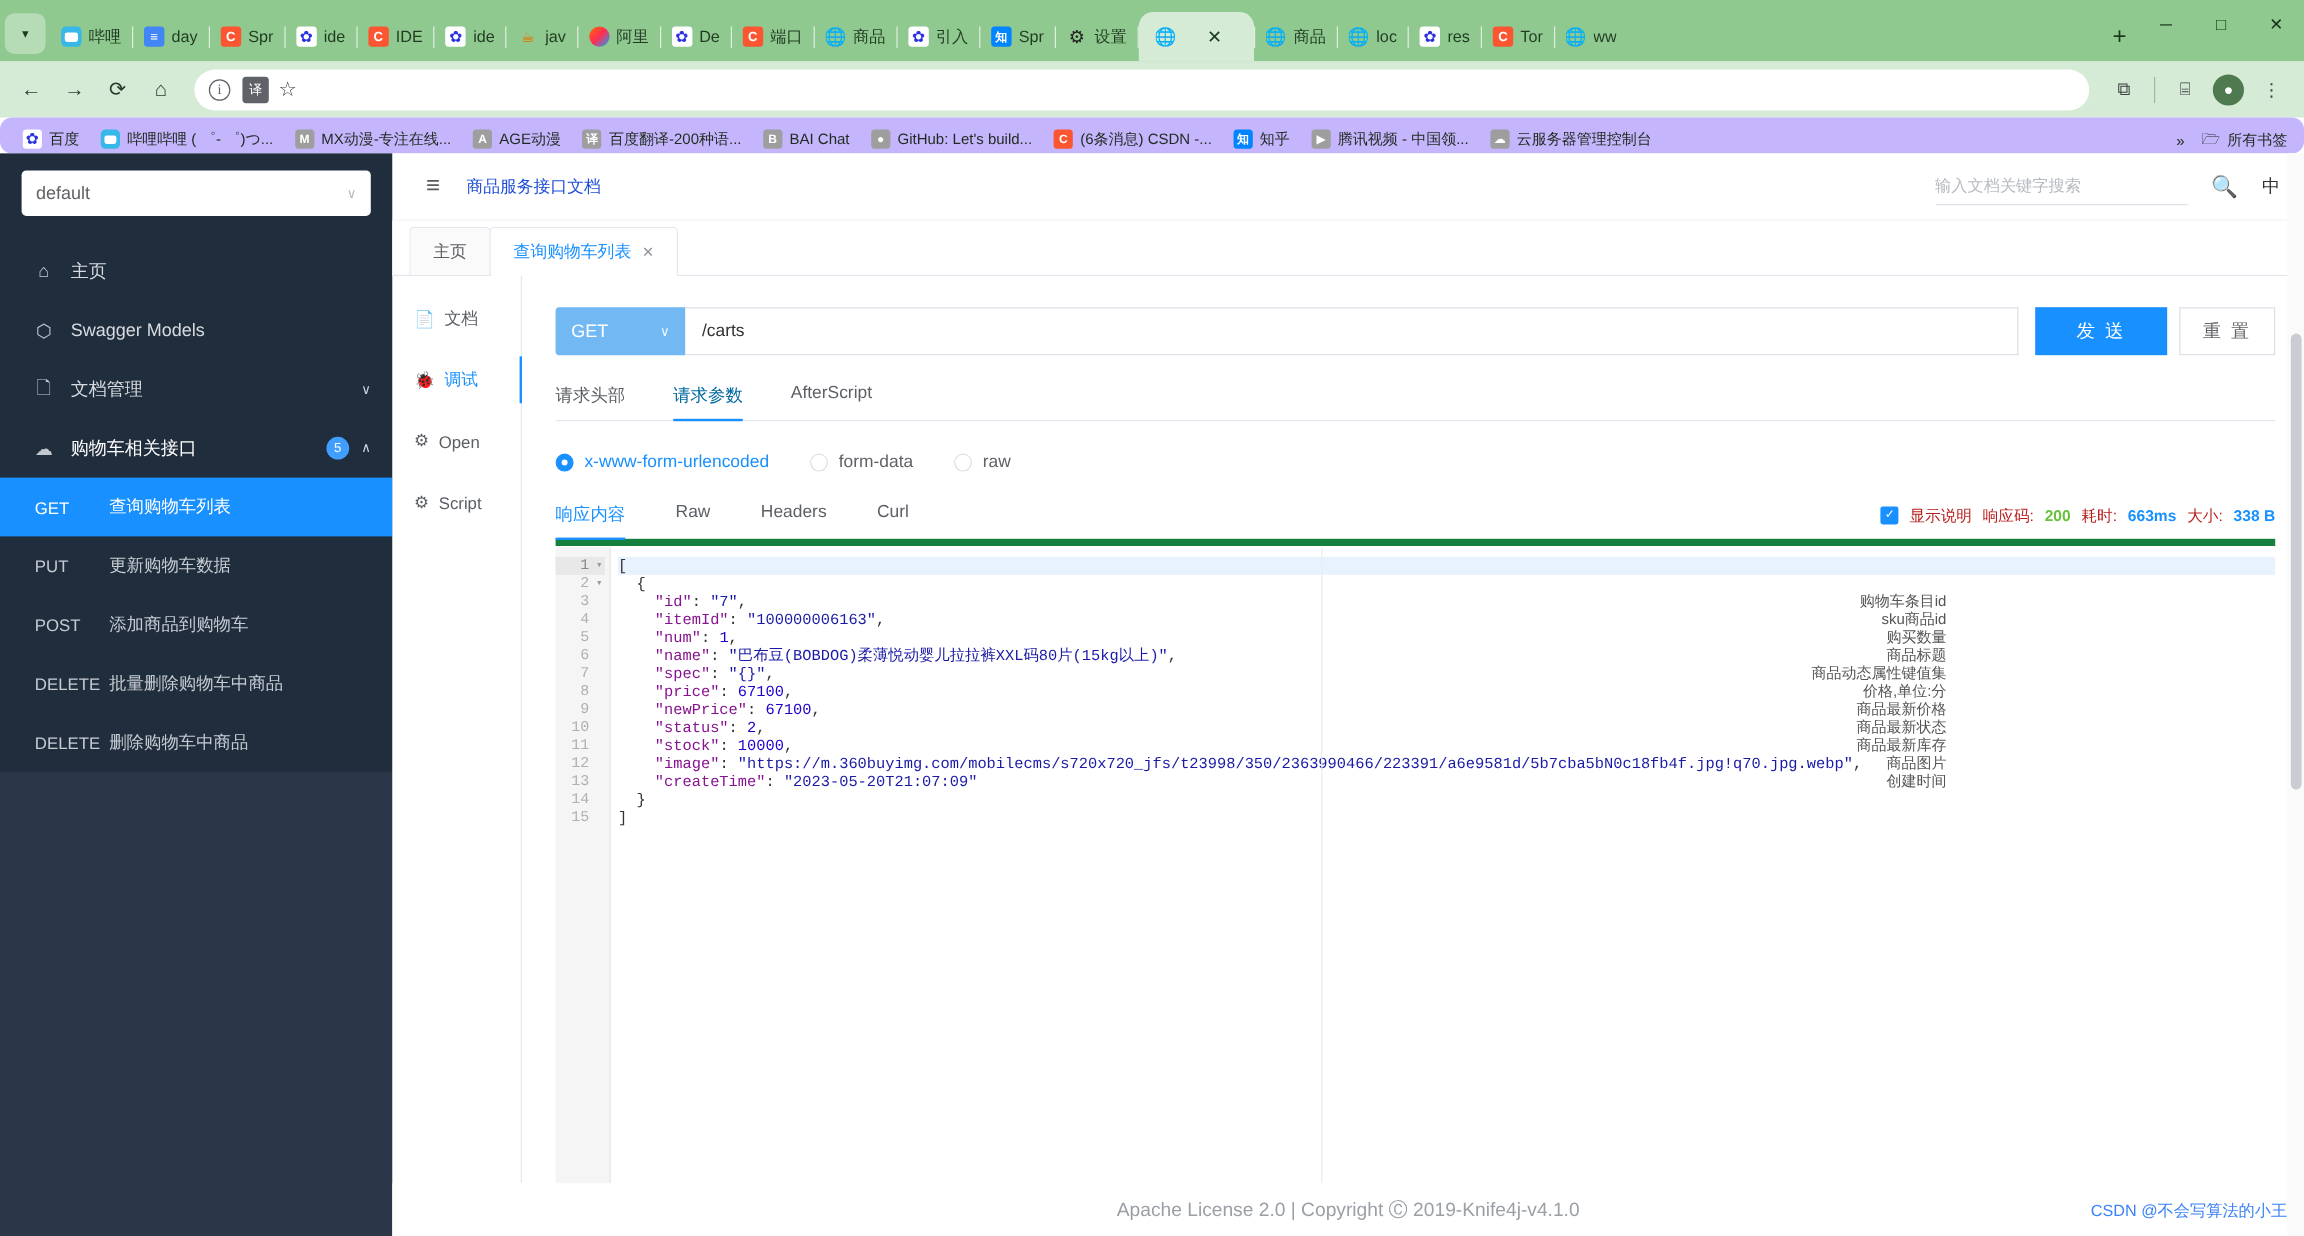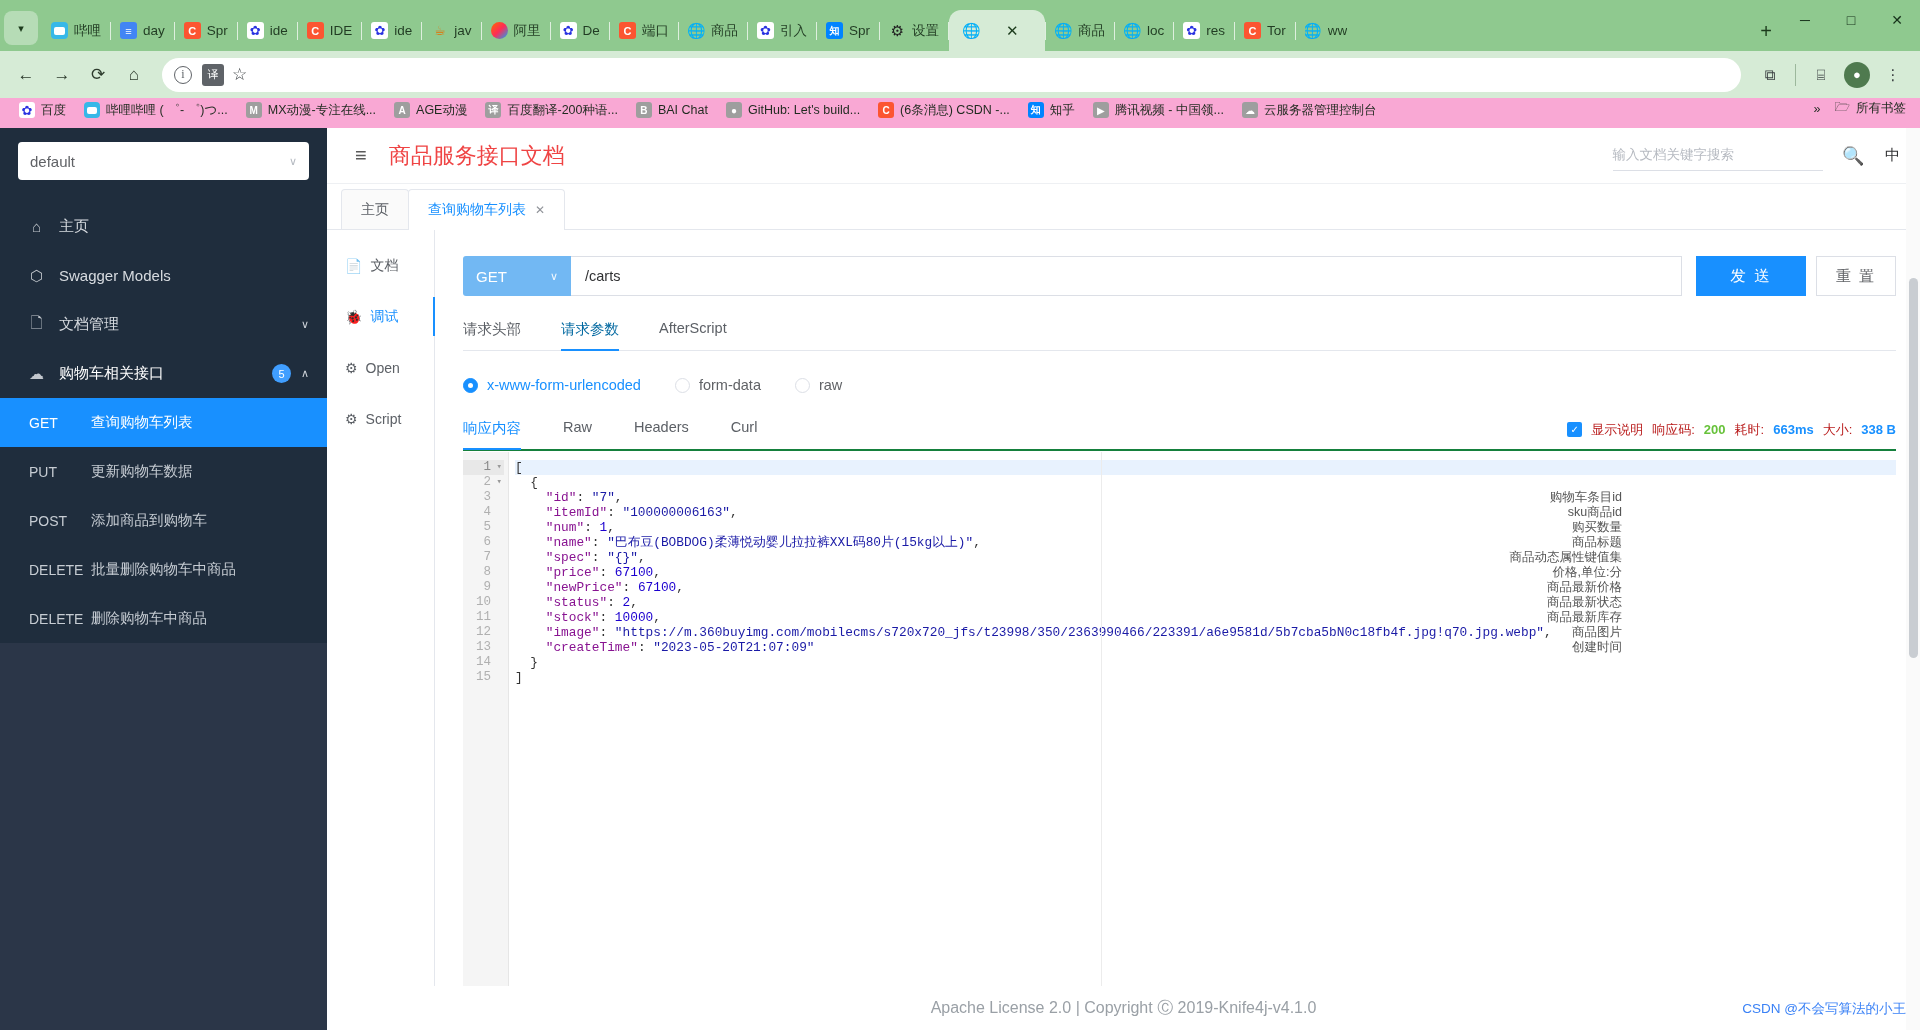--- a/index.html
+++ b/index.html
@@ -82,22 +82,22 @@
   .omni-url { flex: 1; font-size: 15px; color: #202124; white-space: nowrap; overflow: hidden; min-width: 0; }
   .omni-right { display: flex; align-items: center; gap: 8px; flex: none; }
   .omni-tr { width: 22px; height: 22px; background: #5f6368; color: #fff; border-radius: 3px; font-size: 11px; display: flex; align-items: center; justify-content: center; }
   .omni-star { font-size: 17px; color: #3c4043; }
   .nav-right { display: flex; align-items: center; gap: 2px; flex: none; }
   .ext-pill { width: 34px; height: 30px; display:flex; align-items:center; justify-content:center; color:#3c4043; font-size: 15px; }
   .nav-divider { width: 1px; height: 22px; background: #9cb89c; margin: 0 6px; }
   .avatar-circ { width: 26px; height: 26px; border-radius: 50%; background: #4f7a4f; color: #fff; display:flex; align-items:center; justify-content:center; font-size: 13px; }
 
   .bookmarks {
-    height: 30px; background: #f9a8d4; display: flex; align-items: flex-start;
-    padding: 0 10px; gap: 0; font-size: 12.5px; color: #1f2a1f; flex: none; overflow: hidden;
+    height: 30px; background: #c4b5fd; display: flex; align-items: flex-end;
+    padding: 0 10px; gap: 0; font-size: 12.5px; color: #1f2a1f; flex: none; overflow: hidden; border-radius: 10px;
   }
   .bm { display: flex; align-items: center; gap: 6px; padding: 0 9px; white-space: nowrap; height: 24px; }
   .bm .favicon { width: 16px; height: 16px; font-size: 10px; }
   .bm-more { margin-left: auto; display:flex; align-items:center; gap:14px; padding-right: 4px;}
   .bm-folder { display: flex; align-items: center; gap: 6px; }
 
   
   .viewport { flex: 1; display: flex; position: relative; background: #fff; min-height: 0; }
 
   .sidebar {
@@ -132,21 +132,21 @@
   .api-item.sel .verb { color: #fff; }
   .sidebar-rest { flex: 1; background: #2b3648; }
   .sidebar-top-dark { background: #1f2d3d; }
 
   .content { flex: 1; display: flex; flex-direction: column; min-width: 0; background: #fff; position: relative; }
   .app-header {
     height: 56px; display: flex; align-items: center; padding: 0 20px 0 28px;
     border-bottom: 1px solid #eef0f3; flex: none; gap: 22px;
   }
   .collapse-icon { font-size: 20px; color: #5a5a5a; }
-  .app-title { font-size: 22px; color: #ef4444; }
+  .app-title { font-size: 14px; color: #1d4ed8; }
   .hdr-right { margin-left: auto; display: flex; align-items: center; gap: 20px; }
   .hdr-search {
     width: 210px; border-bottom: 1px solid #dcdfe6; height: 30px;
     display: flex; align-items: center; color: #b6bac1; font-size: 13.5px;
   }
   .hdr-ico { color: #606266; font-size: 18px; }
   .hdr-lang { color: #303133; font-size: 15px; }
 
   .doc-tabs {
     height: 46px; display: flex; align-items: flex-end; padding-left: 14px;
@@ -199,21 +199,21 @@
   .subtab.active { color: #0369a1; }
   .subtab.active::after { content: ""; position: absolute; left: 0; right: 0; bottom: -1px; height: 2px; background: #1890ff; }
 
   .radios { display: flex; gap: 34px; margin-top: 26px; align-items: flex-start; }
   .radio { display: flex; align-items: center; gap: 9px; font-size: 14.5px; color: #606266; }
   .radio-dot { width: 15px; height: 15px; border: 1px solid #dcdfe6; border-radius: 50%; flex: none; }
   .radio.on .radio-dot { border-color: #1890ff; background: #1890ff; position: relative; }
   .radio.on .radio-dot::after { content:""; position:absolute; left:4px; top:4px; width:5px; height:5px; border-radius:50%; background:#fff; }
   .radio.on { color: #1890ff; }
 
-  .resp-tabs-row { display: flex; margin-top: 26px; border-bottom: 2px solid #15803d; }
+  .resp-tabs-row { display: flex; margin-top: 26px; border-bottom: 6px solid #15803d; }
   .rtabs { display: flex; gap: 42px; }
   .rtab { padding-bottom: 11px; font-size: 14.5px; color: #5c6066; position: relative; }
   .rtab.active { color: #1890ff; }
   .rtab.active::after { content: ""; position: absolute; left: 0; right: 0; bottom: -1px; height: 2px; background: #1890ff; }
   .resp-meta { margin-left: auto; display: flex; align-items: center; gap: 9px; font-size: 13px; color: #606266; padding-bottom: 9px; }
   .chk { width: 15px; height: 15px; background: #1890ff; border-radius: 2px; color: #fff; font-size: 10px; display:flex; align-items:center; justify-content:center; flex:none;}
   .meta-k { color: #b91c1c; }
   .meta-v { color: #1890ff; font-weight: bold; }
   .meta-v.green { color: #67c23a; font-weight: bold; }
 

